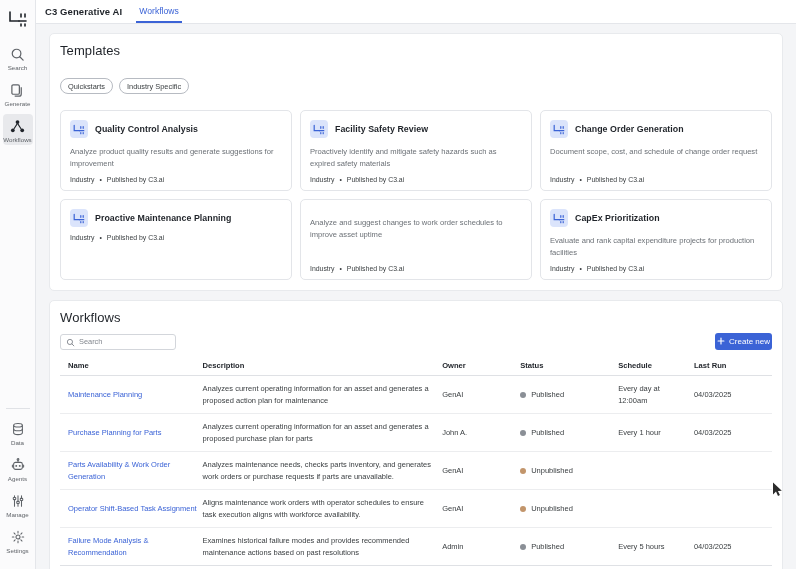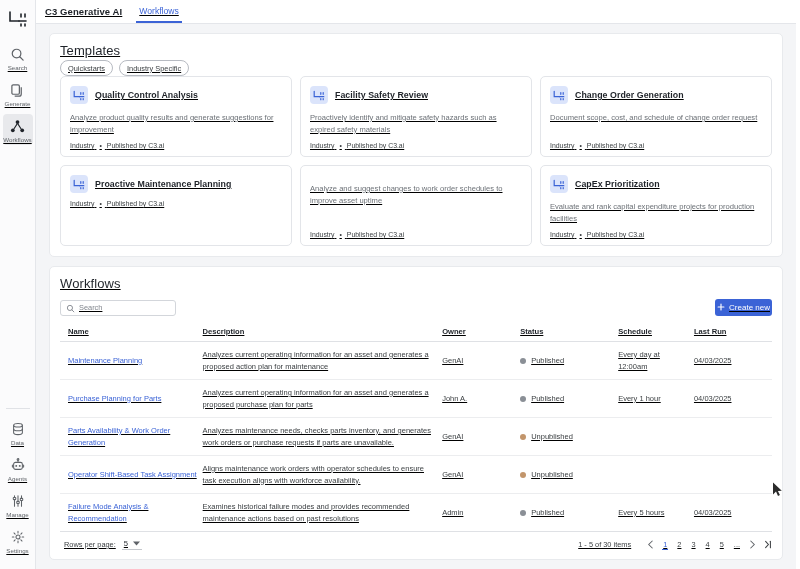--- a/index.html
+++ b/index.html
@@ -2,21 +2,21 @@
 <html><head>
 <meta charset="utf-8">
 <style>
   * { box-sizing: border-box; margin: 0; padding: 0; }
   html, body {
     width: 800px; height: 569px;
     font-family: "Liberation Sans", sans-serif;
     background: #ffffff;
     overflow: hidden;
   }
-  .app { display: flex; width: 796px; height: 569px; text-decoration: underline; }
+  .app { display: flex; width: 796px; height: 569px; }
 
   
   .rail {
     width: 36px; flex: 0 0 36px;
     background: #fbfbfc;
     border-right: 1px solid #e4e6ea;
     display: flex; flex-direction: column; align-items: center;
     padding-top: 6px;
   }
   .rail-logo { width: 28px; height: 26px; display:flex; align-items:center; justify-content:center; margin-bottom: 10px; }
@@ -51,29 +51,29 @@
   }
 
   .content { flex: 1 1 auto; overflow: hidden; padding: 0 13px; }
 
   
   .panel {
     background: #ffffff; border: 1px solid #e8eaed; border-radius: 5px;
   }
   .templates { margin-top: 9px; padding: 9px 10px 10px; }
   .section-title { font-size: 13px; color: #1f2329; font-weight: normal; letter-spacing:.1px;}
-  .chips { display: flex; gap: 6px; margin-top: 2px; }
+  .chips { display: flex; gap: 6px; margin-top: 20px; }
   .chip {
     border: 1px solid #b7bbc2; border-radius: 10px;
     font-size: 7.4px; color: #3c4043; padding: 2.5px 7px; cursor: pointer;
     background: #fff; white-space: nowrap;
   }
   .card-grid {
     display: grid; grid-template-columns: repeat(3, 1fr);
-    gap: 8px; margin-top: 0;
+    gap: 8px; margin-top: 16px;
   }
   .card {
     border: 1px solid #e3e5e9; border-radius: 5px; background: #fff;
     padding: 9px 9px 7px; cursor: pointer; min-height: 77px;
     display: flex; flex-direction: column;
   }
   .card-head { display: flex; align-items: center; gap: 7px; }
   .card-icon {
     width: 18px; height: 18px; border-radius: 4px; background: #dbe4fb;
     display: flex; align-items: center; justify-content: center; flex: 0 0 18px;

